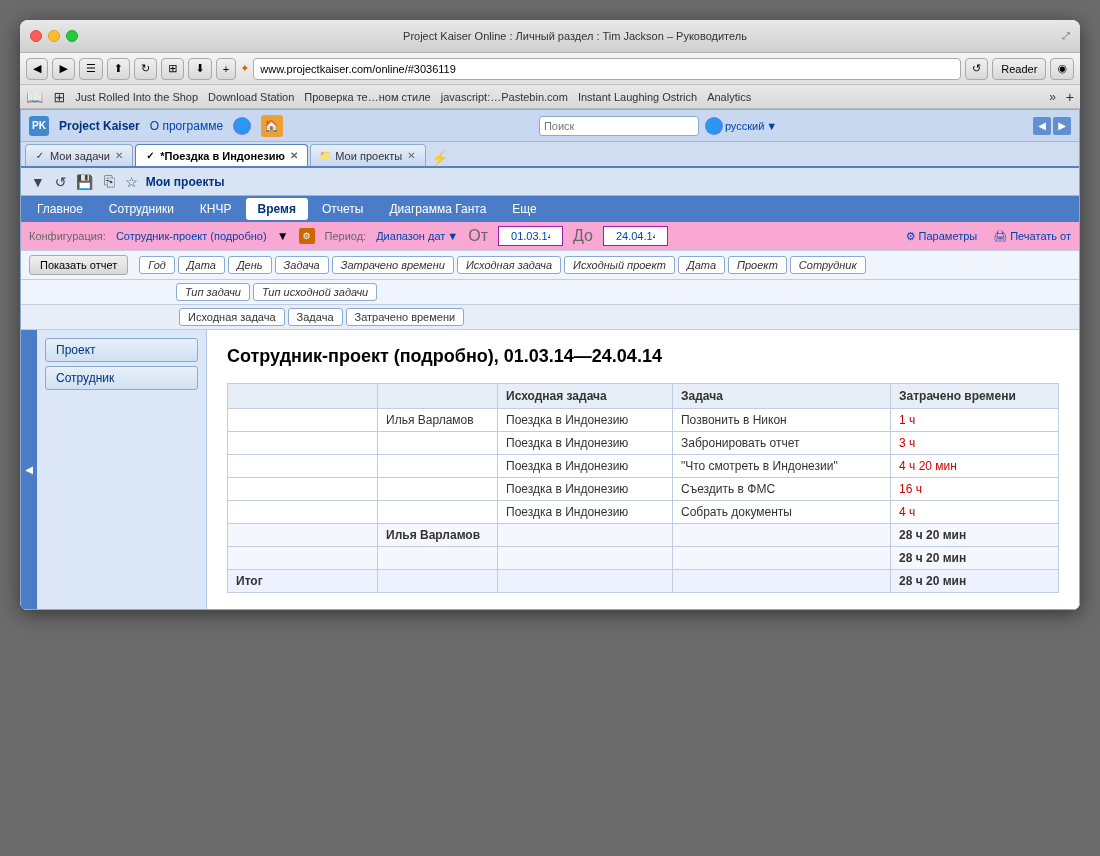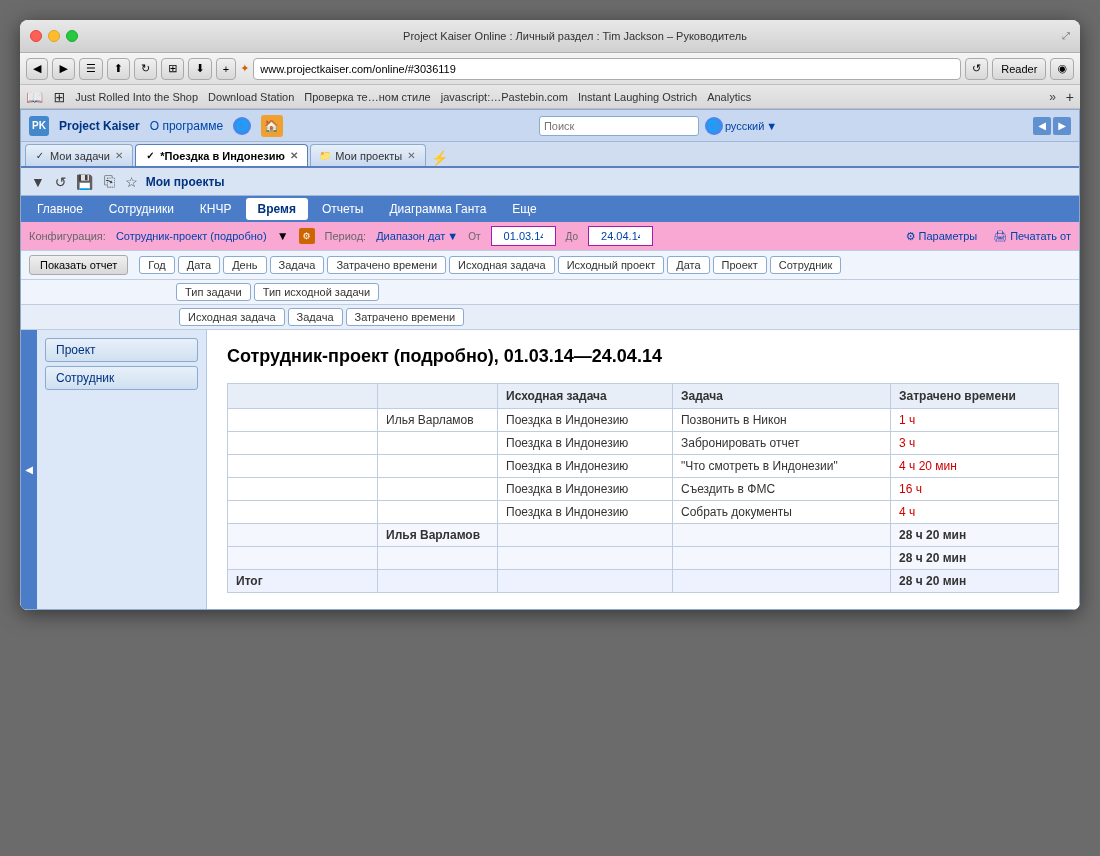--- a/index.html
+++ b/index.html
@@ -316,21 +316,21 @@
     .date-input {
       border: 1px solid #a21caf;
       background: white;
       padding: 2px 12px;
       font-size: 11px;
       height: 20px;
       width: 65px;
       color: #0044aa;
     }
 
-    .date-range-label { color: #666; font-size: 10px; }
+    .date-range-label { color: #666; font-size: 16px; }
 
     .params-btn, .print-btn {
       display: flex;
       align-items: center;
       gap: 3px;
       font-size: 11px;
       color: #0044aa;
       cursor: pointer;
       margin-left: auto;
     }
@@ -361,20 +361,21 @@
     }
 
     .filter-chip {
       background: white;
       border: 1px solid #8aaad0;
       border-radius: 3px;
       padding: 2px 8px;
       font-size: 11px;
       cursor: pointer;
       color: #333;
+      font-style: italic;
     }
 
     
     .group-row {
       background: #e8eef8;
       border-bottom: 1px solid #c0cce0;
       padding: 3px 8px;
       display: flex;
       gap: 3px;
     }

